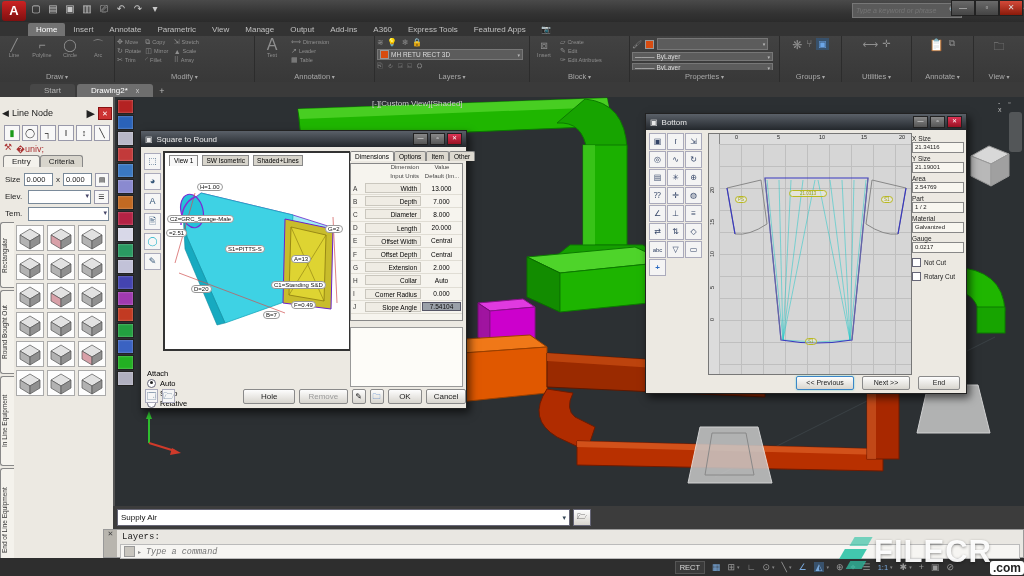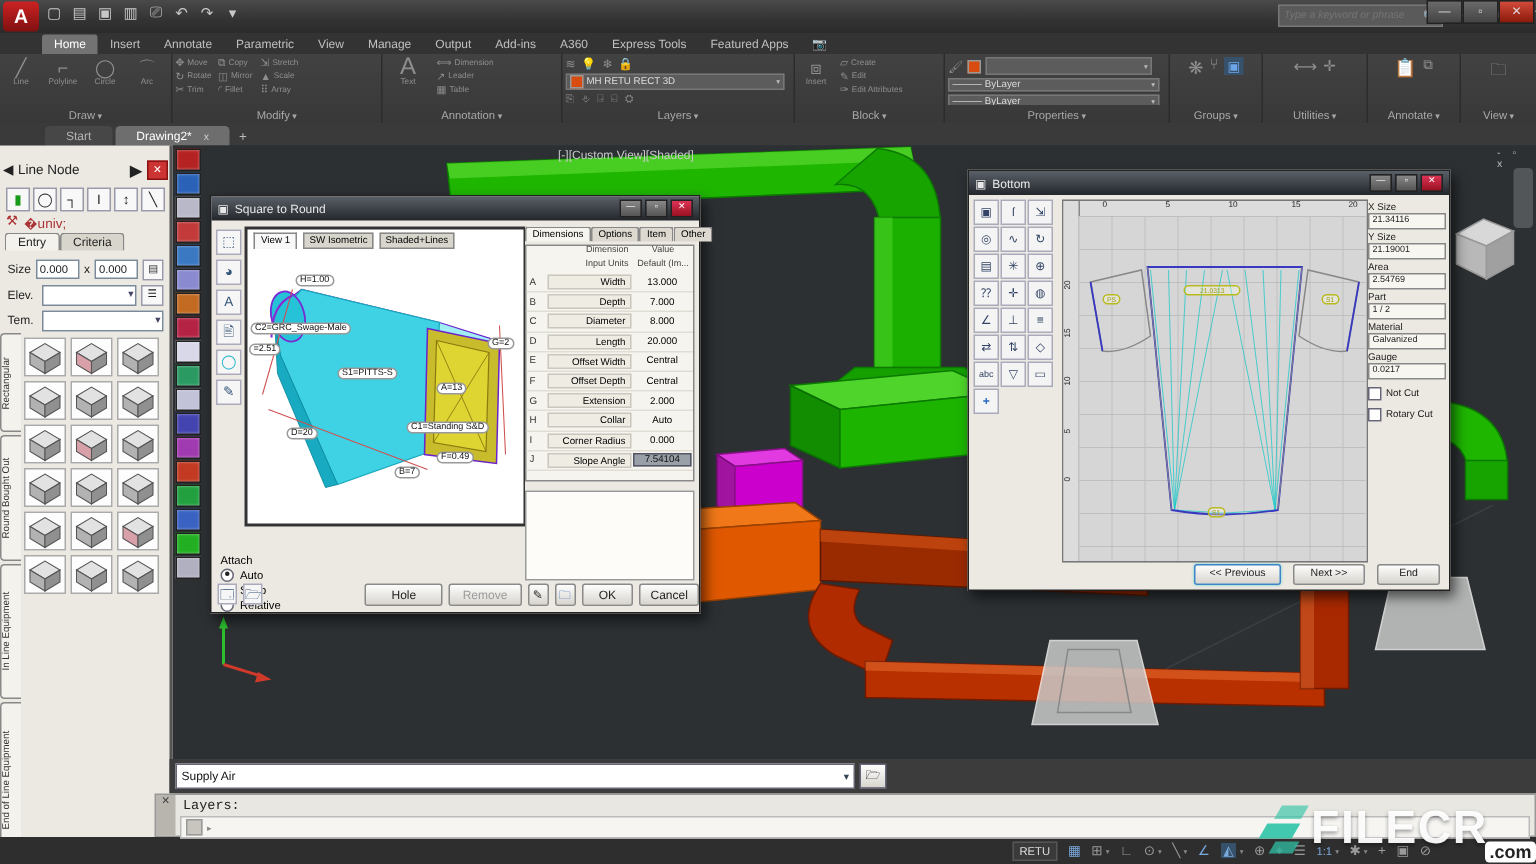--- a/index.html
+++ b/index.html
@@ -913,25 +913,26 @@
   </div>
 
   <div id="cmdwin" class="abs">
     <div id="cmdgrip">
         <span>✕</span>
       </div>
     <div id="cmd-prompt">Layers:</div>
     <div id="cmd-inputrow">
       <span class="wrench"></span>
       <span style="font-size:6px;color:#888;">▸</span>
+      <input placeholder="Type a command" style="">
     </div>
   </div>
 
   <div id="statusbar" class="abs">
-    <span id="model-btn">RETU</span>
+    <span id="model-btn">RECT</span>
     <span class="sb">▦</span>
     <span class="sb dim">⊞</span>
       <span class="sb-arr">▾</span>
     <span class="sb dim">∟</span>
     <span class="sb dim">⊙</span>
       <span class="sb-arr">▾</span>
     <span class="sb dim">╲</span>
       <span class="sb-arr">▾</span>
     <span class="sb">∠</span>
     <span class="sb" style="background:#38516b;padding:0 2px;">◭</span>

